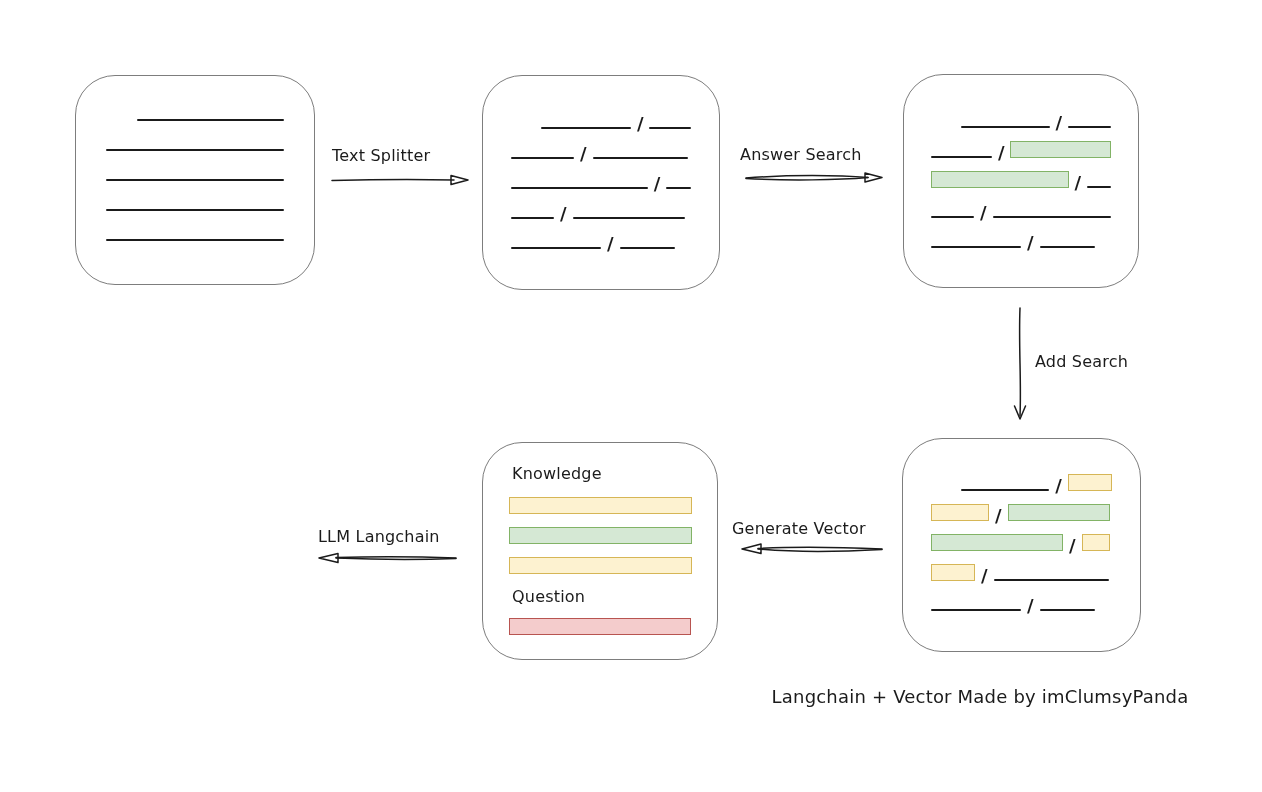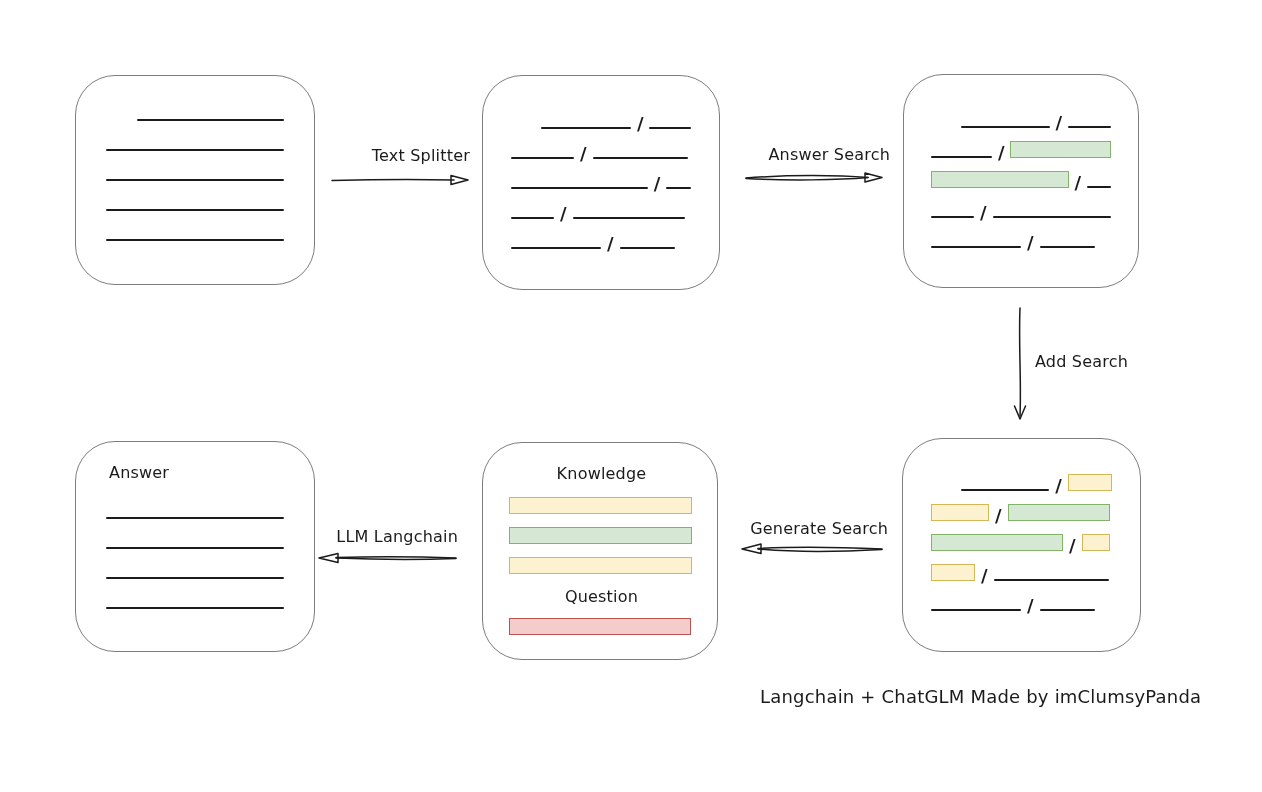--- a/index.html
+++ b/index.html
@@ -21,39 +21,39 @@
   .seg-rect.green  { background:var(--green-fill);  border-color:var(--green-border); }
   .seg-rect.yellow { background:var(--yellow-fill); border-color:var(--yellow-border); }
   .slash { font-size:18px; font-weight:600; line-height:18px; margin:0 6px; transform:translateY(4px); }
 
   #box-document .rows { padding:27px 30px 0; }
   #box-chunks   .rows { padding:35px 28px 0; }
   #box-matched  .rows { padding:35px 27px 0; }
   #box-context  .rows { padding:34px 28px 0; }
 
   
-  #box-prompt { padding:20px 26px 8px;text-align:center; }
+  #box-prompt { padding:20px 26px 8px; }
   .box-label { font-size:16px; line-height:22px; letter-spacing:.2px; margin-left:3px; }
   .bars { display:flex; flex-direction:column; gap:13px; margin-top:12px; }
   .bar  { height:17px; border:1.4px solid; }
   .bar.green  { background:var(--green-fill);  border-color:var(--green-border); }
   .bar.yellow { background:var(--yellow-fill); border-color:var(--yellow-border); }
   .bar.red    { background:var(--red-fill);    border-color:var(--red-border); }
   #prompt-question-label { margin-top:12px; }
   #prompt-question-bars  { margin-top:10px; }
 
   
   #box-answer { padding:20px 30px 0; }
   #box-answer .rows { margin-top:17px; padding:0; }
 
   
   .arrow-svg { position:absolute; overflow:visible; }
   .arrow-svg path { stroke:var(--stroke,#1b1b1b); stroke-width:1.5; fill:none; stroke-linecap:round; stroke-linejoin:round; }
   .arrow-label { position:absolute; font-size:16px; letter-spacing:.2px; white-space:nowrap; }
-  .center { text-align:right; }
+  .center { text-align:left; }
 
   .caption { position:absolute; font-size:18px; letter-spacing:.2px; white-space:nowrap; text-align:center; }
 </style>
 </head>
 <body>
 
 <div id="canvas">
 
   <div class="box" id="box-document" style="left:75px; top:75px; width:240px; height:210px;">
     <div class="rows">
@@ -171,66 +171,49 @@
         <div class="bar yellow" style="width: 183px;"></div>
         <div class="bar green" style="width: 183px;"></div>
         <div class="bar yellow" style="width: 183px;"></div>
       </div>
     <div class="box-label" id="prompt-question-label">Question</div>
     <div class="bars" id="prompt-question-bars">
         <div class="bar red" style="width: 182px;"></div>
       </div>
   </div>
 
-  <div class="box" id="box-answer" style="left:75px; top:441px; width:240px; height:211px;">
-    <div class="box-label">Answer</div>
-    <div class="rows">
-        <div class="row">
-          <div class="seg-line" style="width: 180px;"></div>
-        </div>
-        <div class="row">
-          <div class="seg-line" style="width: 180px;"></div>
-        </div>
-        <div class="row">
-          <div class="seg-line" style="width: 180px;"></div>
-        </div>
-        <div class="row">
-          <div class="seg-line" style="width: 180px;"></div>
-        </div>
-      </div>
-  </div>
 
   <div class="arrow-label center" style="left:332px; top:146px; width:138px;">Text Splitter</div>
   <svg class="arrow-svg" style="left:330px; top:170px;" width="140" height="20">
     <path d="M2 10.5 C 45 9.5, 95 9.5, 124 10"></path>
     <path d="M121 5.5 L138 10 L121 14.5 Z"></path>
   </svg>
 
   <div class="arrow-label center" style="left:740px; top:145px; width:150px;">Answer Search</div>
   <svg class="arrow-svg" style="left:744px; top:167px;" width="142" height="22">
     <path d="M2 11 C 45 7.5, 95 8, 124 10.5"></path>
     <path d="M2 11.5 C 45 14, 95 13, 124 10.5"></path>
     <path d="M121 6 L138 10.5 L121 15 Z"></path>
   </svg>
 
   <div class="arrow-label" style="left:1035px; top:352px;">Add Search</div>
   <svg class="arrow-svg" style="left:1009px; top:306px;" width="22" height="118">
     <path d="M11 2 C 9.5 40, 12.5 75, 11 110"></path>
     <path d="M5.5 100 L11 113 L16.5 100"></path>
   </svg>
 
-  <div class="arrow-label center" style="left:732px; top:519px; width:156px;">Generate Search</div>
+  <div class="arrow-label center" style="left:732px; top:519px; width:156px;">Generate Vector</div>
   <svg class="arrow-svg" style="left:736px; top:540px;" width="148" height="18">
     <path d="M146 9 C 100 7, 50 7, 22 8.5"></path>
     <path d="M146 9.5 C 100 12, 50 11.5, 22 9"></path>
     <path d="M25 4 L6 9 L25 13.5 Z"></path>
   </svg>
 
   <div class="arrow-label center" style="left:318px; top:527px; width:140px;">LLM Langchain</div>
   <svg class="arrow-svg" style="left:314px; top:550px;" width="144" height="16">
     <path d="M142 8 C 100 6.5, 60 6.5, 22 7.5"></path>
     <path d="M142 8.5 C 100 10, 60 9.5, 22 8"></path>
     <path d="M24 3.5 L5 8 L24 12.5 Z"></path>
   </svg>
 
-  <div class="caption" style="left:760px; top:686px; width:440px;">Langchain + ChatGLM Made by imClumsyPanda</div>
+  <div class="caption" style="left:760px; top:686px; width:440px;">Langchain + Vector Made by imClumsyPanda</div>
 
 </div>
 
 </body></html>

